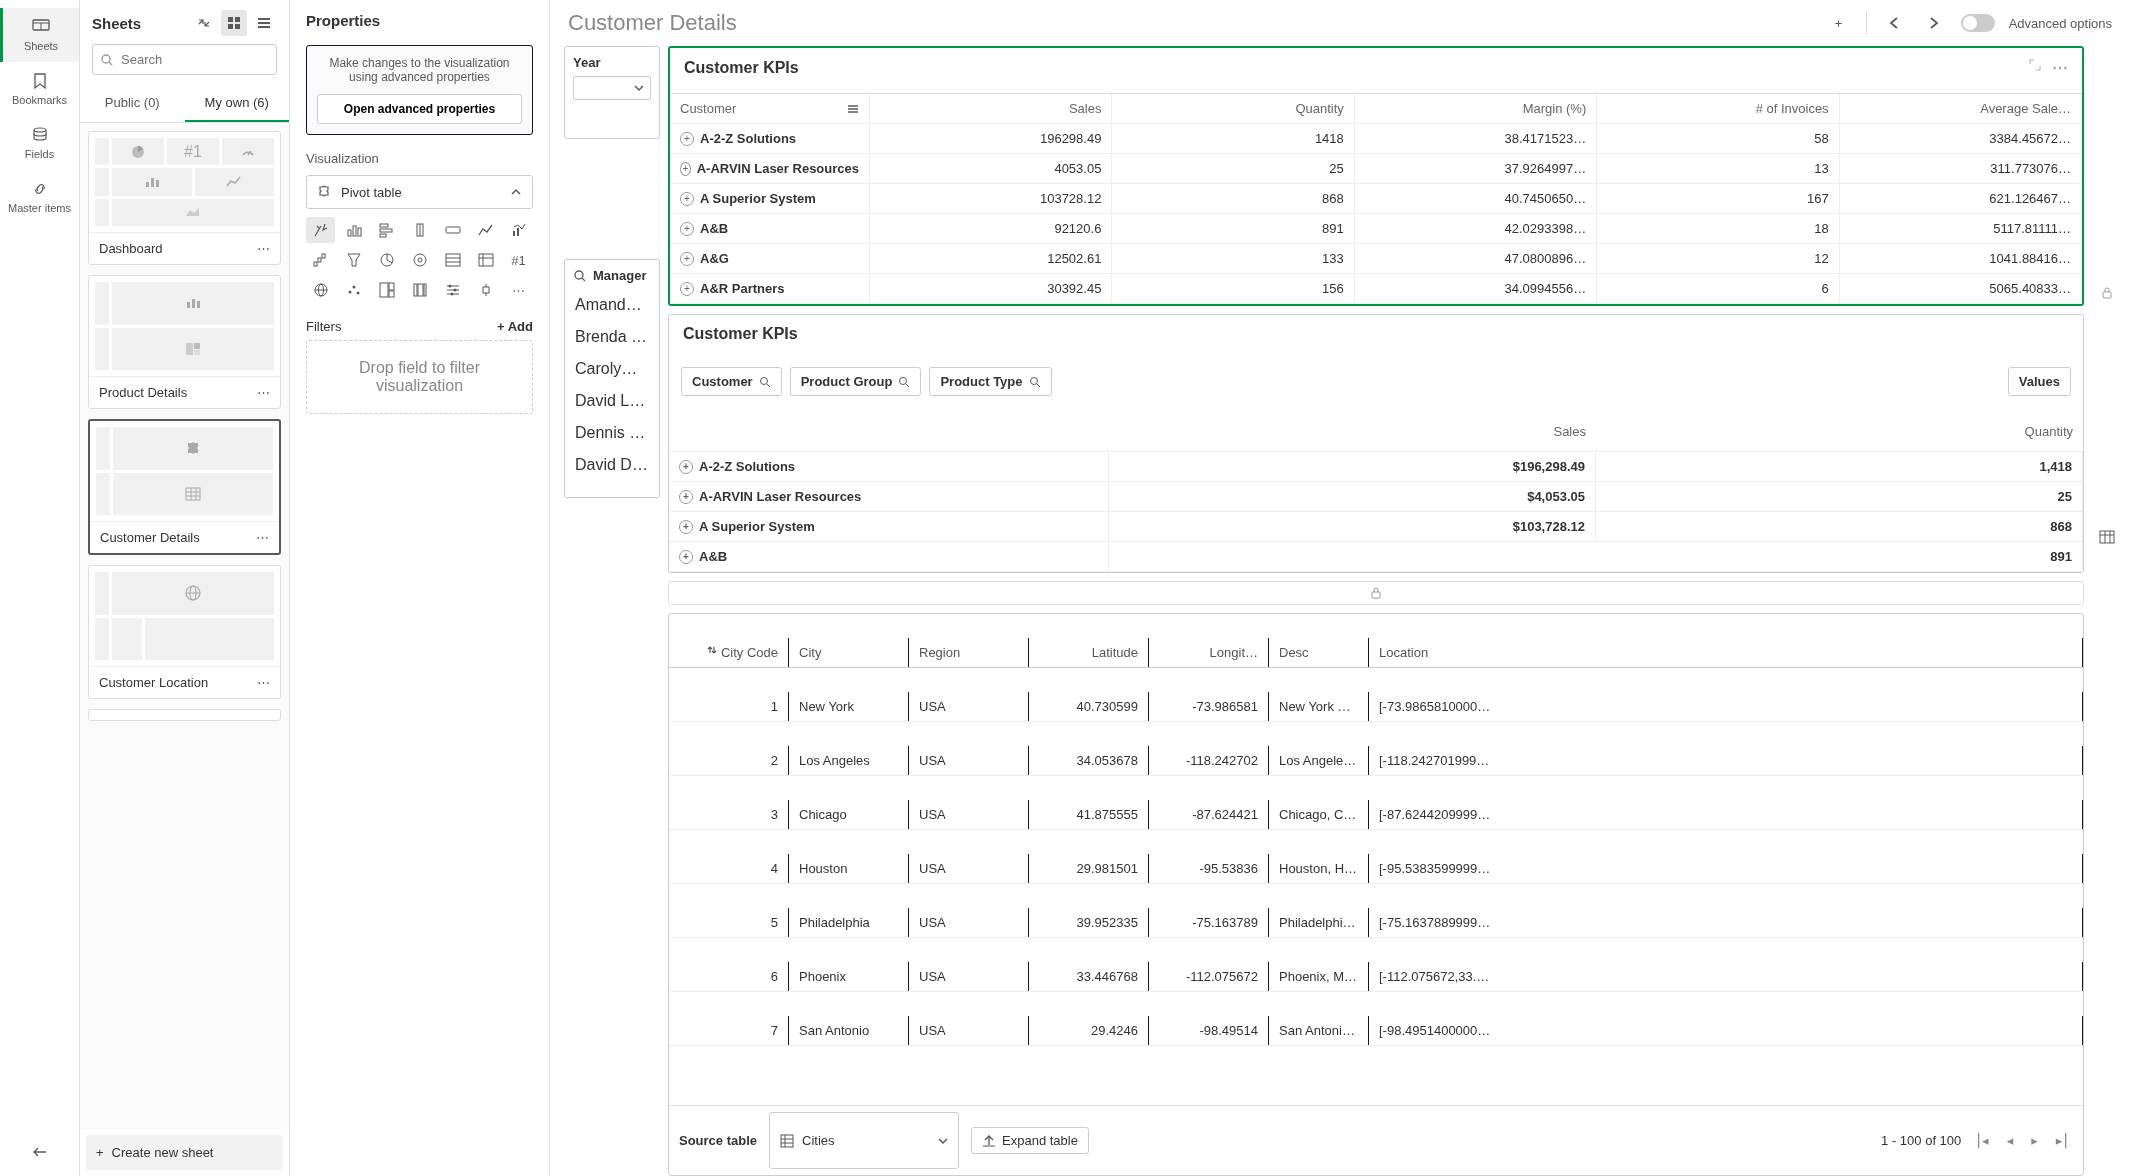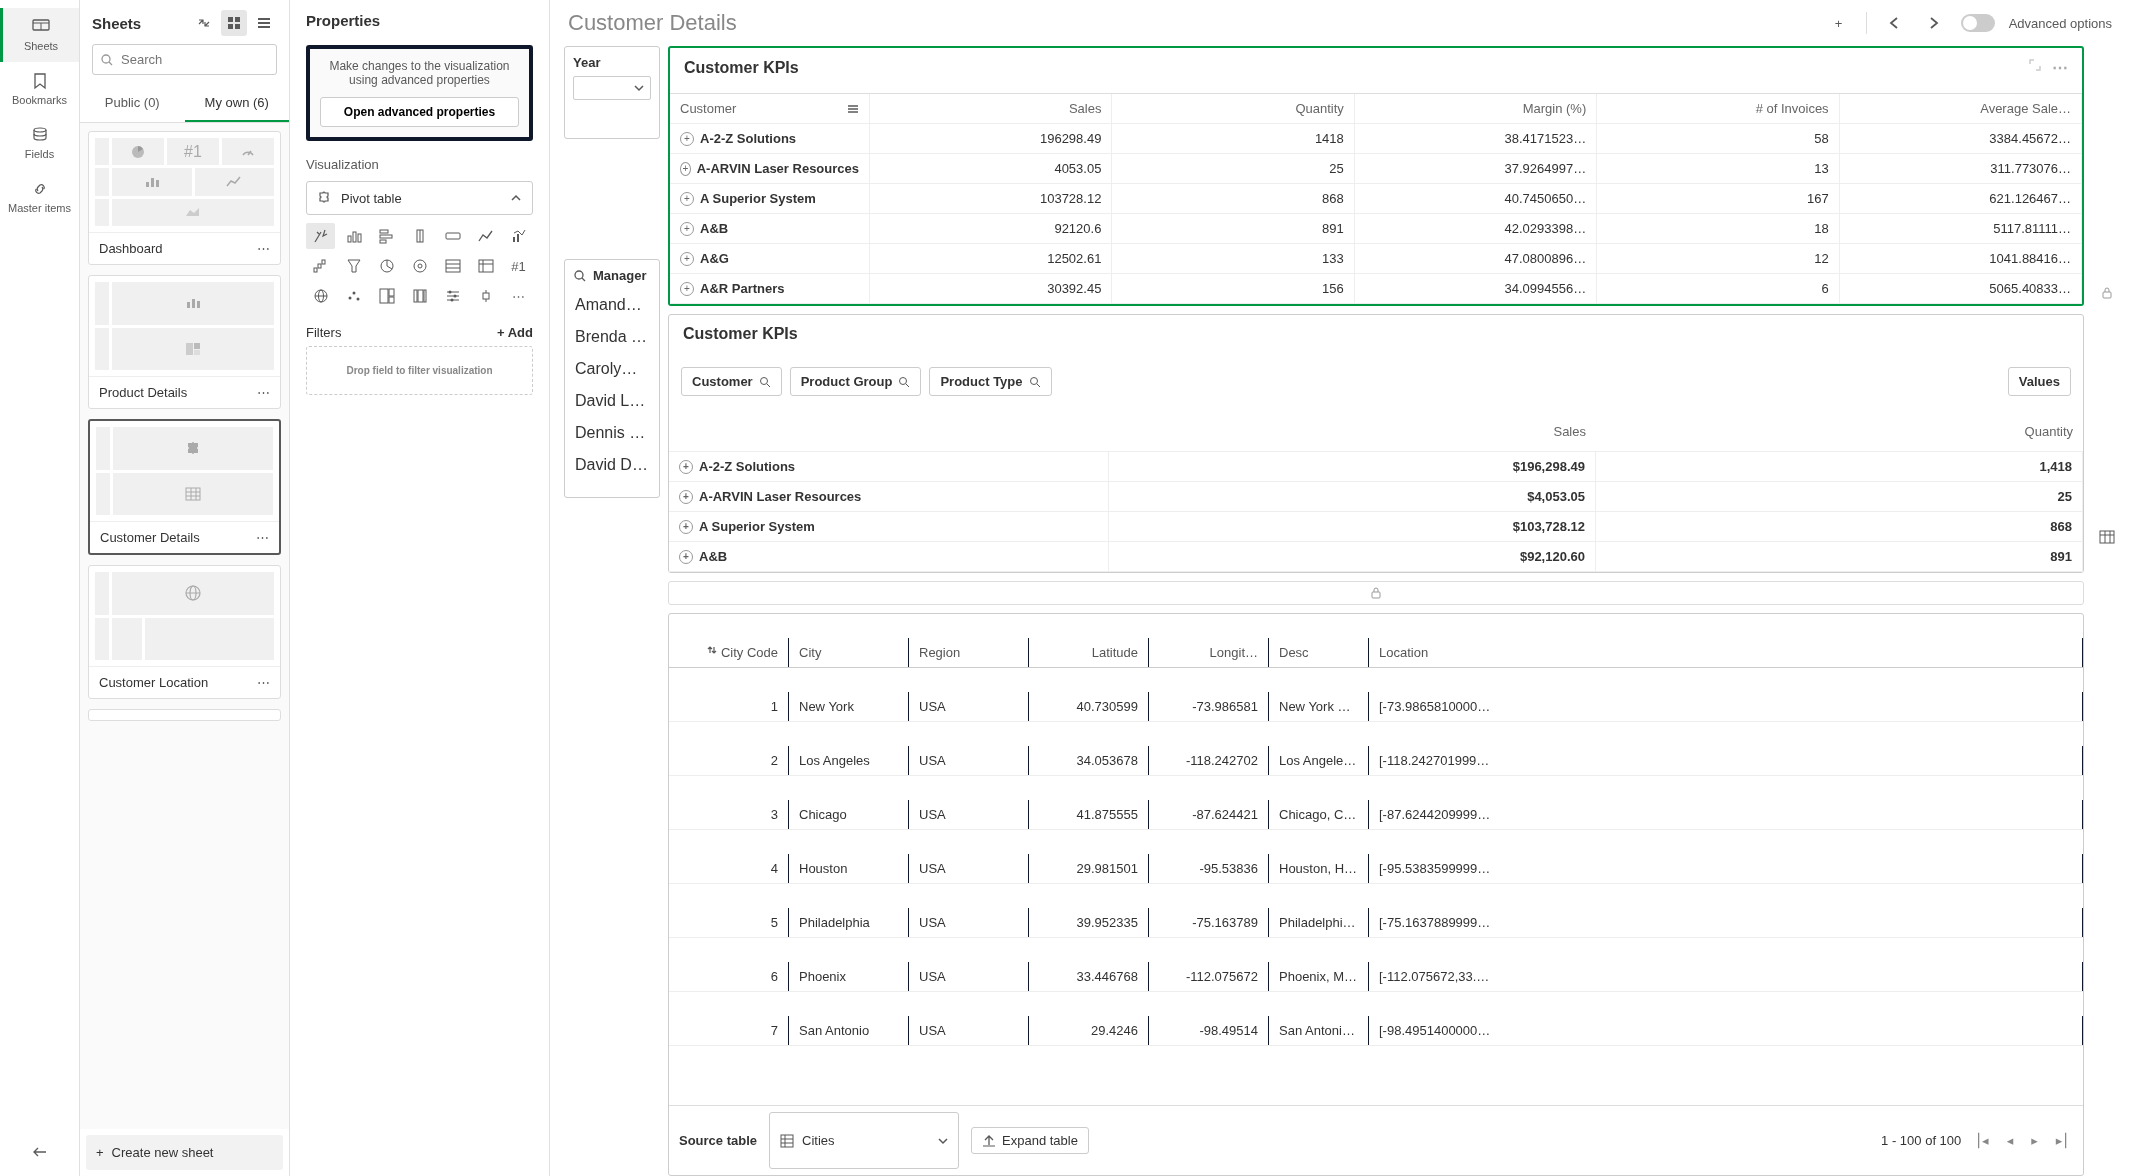--- a/index.html
+++ b/index.html
@@ -31,31 +31,31 @@
 .sheet-thumb { height: 100px; display: flex; flex-direction: column; gap: 3px; padding: 6px; }
 .thumb-row { display: flex; gap: 3px; flex: 1; }
 .thumb-cell { background: #f0f0f0; flex: 1; display: flex; align-items: center; justify-content: center; color: #aaa; font-size: 16px; }
 .thumb-cell.narrow { flex: 0 0 14px; }
 .sheet-footer { display: flex; align-items: center; justify-content: space-between; padding: 8px 10px; border-top: 1px solid #eee; font-size: 13px; }
 .create-sheet { margin: 6px; padding: 10px; background: #f2f2f2; display: flex; align-items: center; gap: 8px; cursor: pointer; font-size: 13px; border-radius: 3px; }
 
 
 .props-panel { width: 260px; border-right: 1px solid #e0e0e0; padding: 12px 16px; display: flex; flex-direction: column; gap: 16px; position: relative; }
 .props-panel h2 { font-size: 15px; font-weight: 600; }
-.props-hint { background: #fafafa; border: 4px solid #0f172a; border-radius: 3px; padding: 10px; text-align: center; font-size: 12px; color: #595959; }
+.props-hint { background: #fafafa; border: 1px solid #0f172a; border-radius: 3px; padding: 10px; text-align: center; font-size: 12px; color: #595959; }
 .adv-btn { margin-top: 10px; width: 100%; padding: 7px; border: 1px solid #ccc; background: #fff; border-radius: 3px; cursor: pointer; font-weight: 600; font-size: 12px; }
 .section-title { font-size: 13px; color: #595959; margin-bottom: 9px; }
 .viz-select { border: 1px solid #ccc; border-radius: 3px; padding: 8px 10px; display: flex; align-items: center; justify-content: space-between; cursor: pointer; }
 .viz-select .left { display: flex; align-items: center; gap: 8px; }
 .viz-grid { display: grid; grid-template-columns: repeat(7, 1fr); gap: 4px; margin-top: 8px; }
 .viz-icon { height: 26px; border: 1px solid transparent; display: flex; align-items: center; justify-content: center; border-radius: 2px; cursor: pointer; color: #595959; }
 .viz-icon.active { background: #e8e8e8; }
 .filters-header { display: flex; justify-content: space-between; align-items: center; font-size: 13px; }
 .filters-add { cursor: pointer; font-weight: 600; }
-.filter-drop { border: 1px dashed #ccc; border-radius: 3px; padding: 18px; text-align: center; color: #888; font-size: 10px; margin-top: 6px; font-weight: bold; }
+.filter-drop { border: 1px dashed #ccc; border-radius: 3px; padding: 18px; text-align: center; color: #888; font-size: 16px; margin-top: 6px; }
 
 
 .main { flex: 1; display: flex; flex-direction: column; overflow: hidden; }
 .topbar { display: flex; align-items: center; justify-content: space-between; padding: 10px 18px; }
 .topbar h1 { font-size: 22px; font-weight: 400; color: #888; }
 .topbar-right { display: flex; align-items: center; gap: 14px; color: #595959; }
 .nav-btn { width: 26px; height: 26px; display: flex; align-items: center; justify-content: center; cursor: pointer; }
 .toggle { width: 34px; height: 18px; background: #ccc; border-radius: 9px; position: relative; cursor: pointer; }
 .toggle::after { content: ""; position: absolute; left: 2px; top: 2px; width: 14px; height: 14px; background: #fff; border-radius: 50%; }
 .content { flex: 1; display: flex; overflow: hidden; padding: 0 8px 0 14px; gap: 8px; }
@@ -705,21 +705,20 @@
                   <span>A Superior System</span>
                 </div>
                 <div class="kpi-cell num">$103,728.12</div>
                 <div class="kpi-cell num">868</div>
               </div>
               <div class="kpi-row">
                 <div class="kpi-cell customer">
                   <span class="expand-btn">+</span>
                   <span>A&amp;B</span>
                 </div>
-                <div class="kpi-cell num">$92,120.60</div>
                 <div class="kpi-cell num">891</div>
               </div>
             </div>
         </div>
         <div class="lock-bar">
           <svg width="12" height="14" viewBox="0 0 12 14">
               <rect x="2" y="6" width="8" height="6" rx="1" fill="none" stroke="#999"></rect>
               <path d="M4 6V4a2 2 0 0 1 4 0v2" fill="none" stroke="#999"></path>
             </svg>
         </div>

